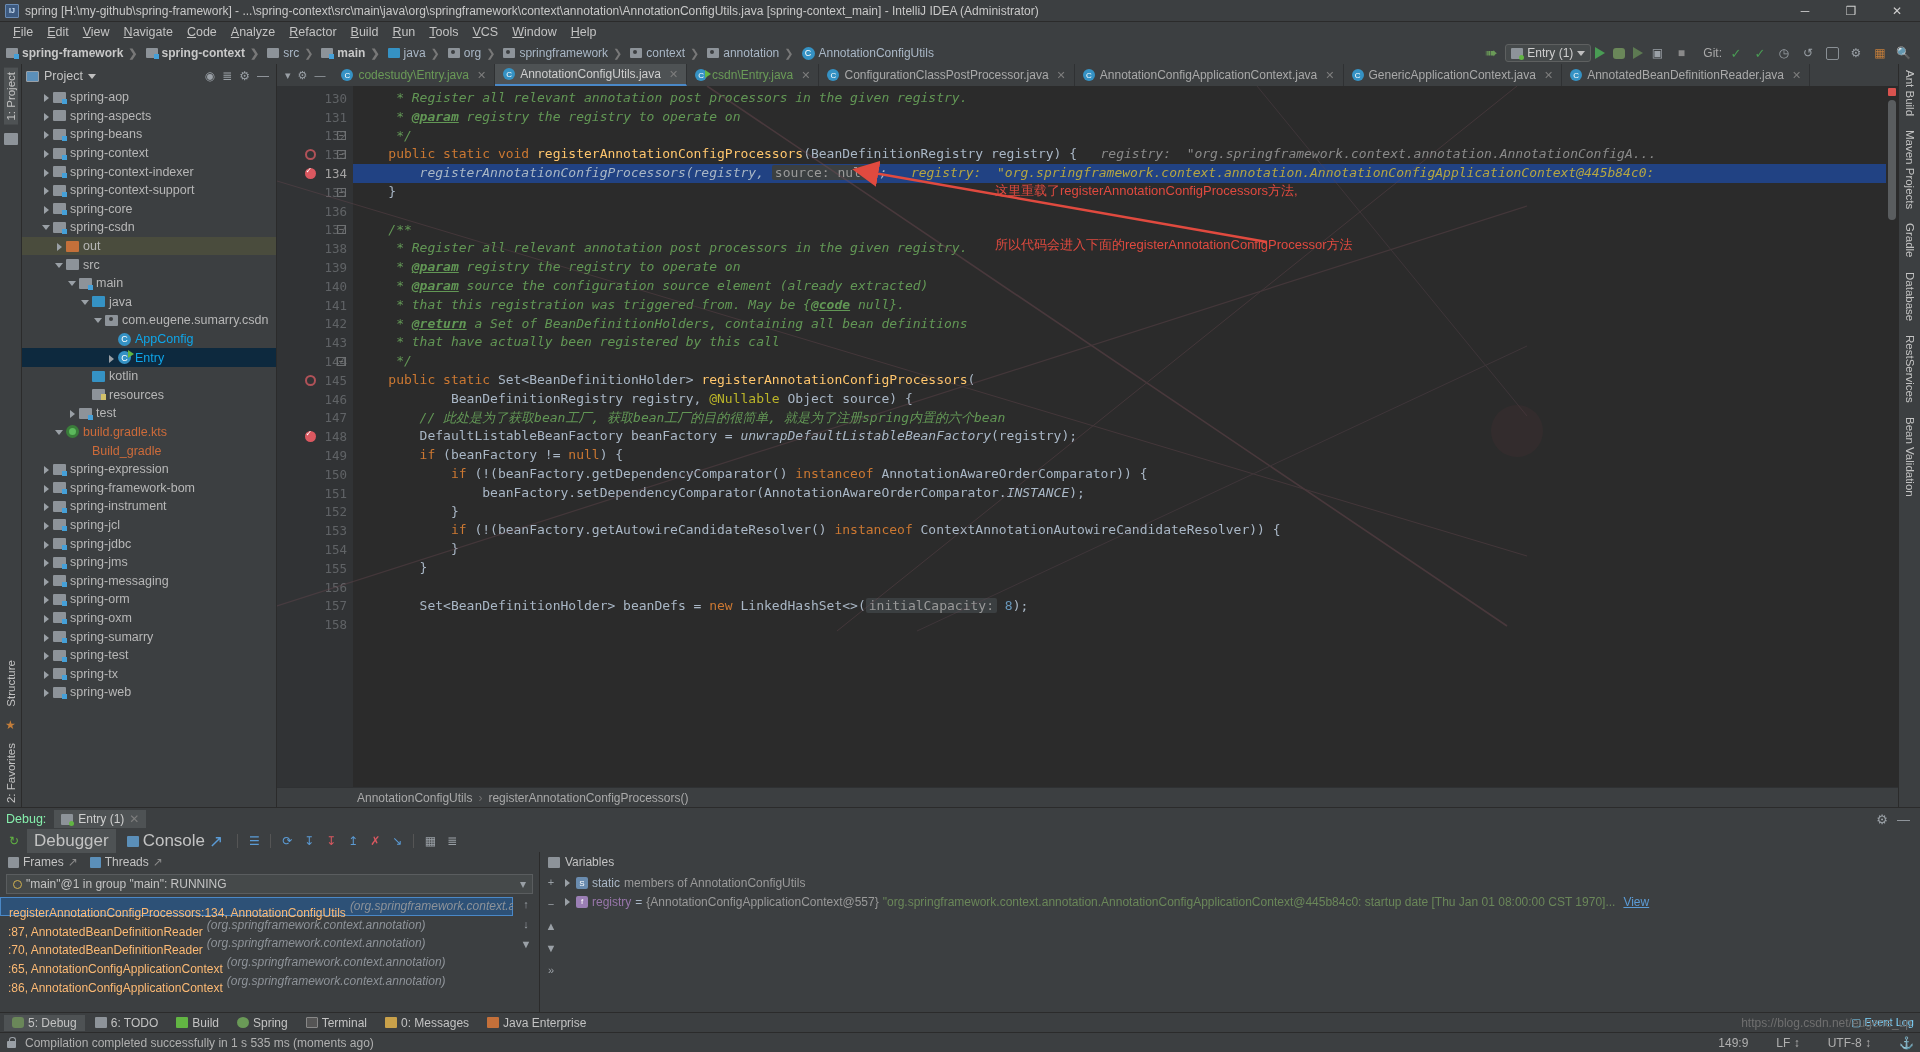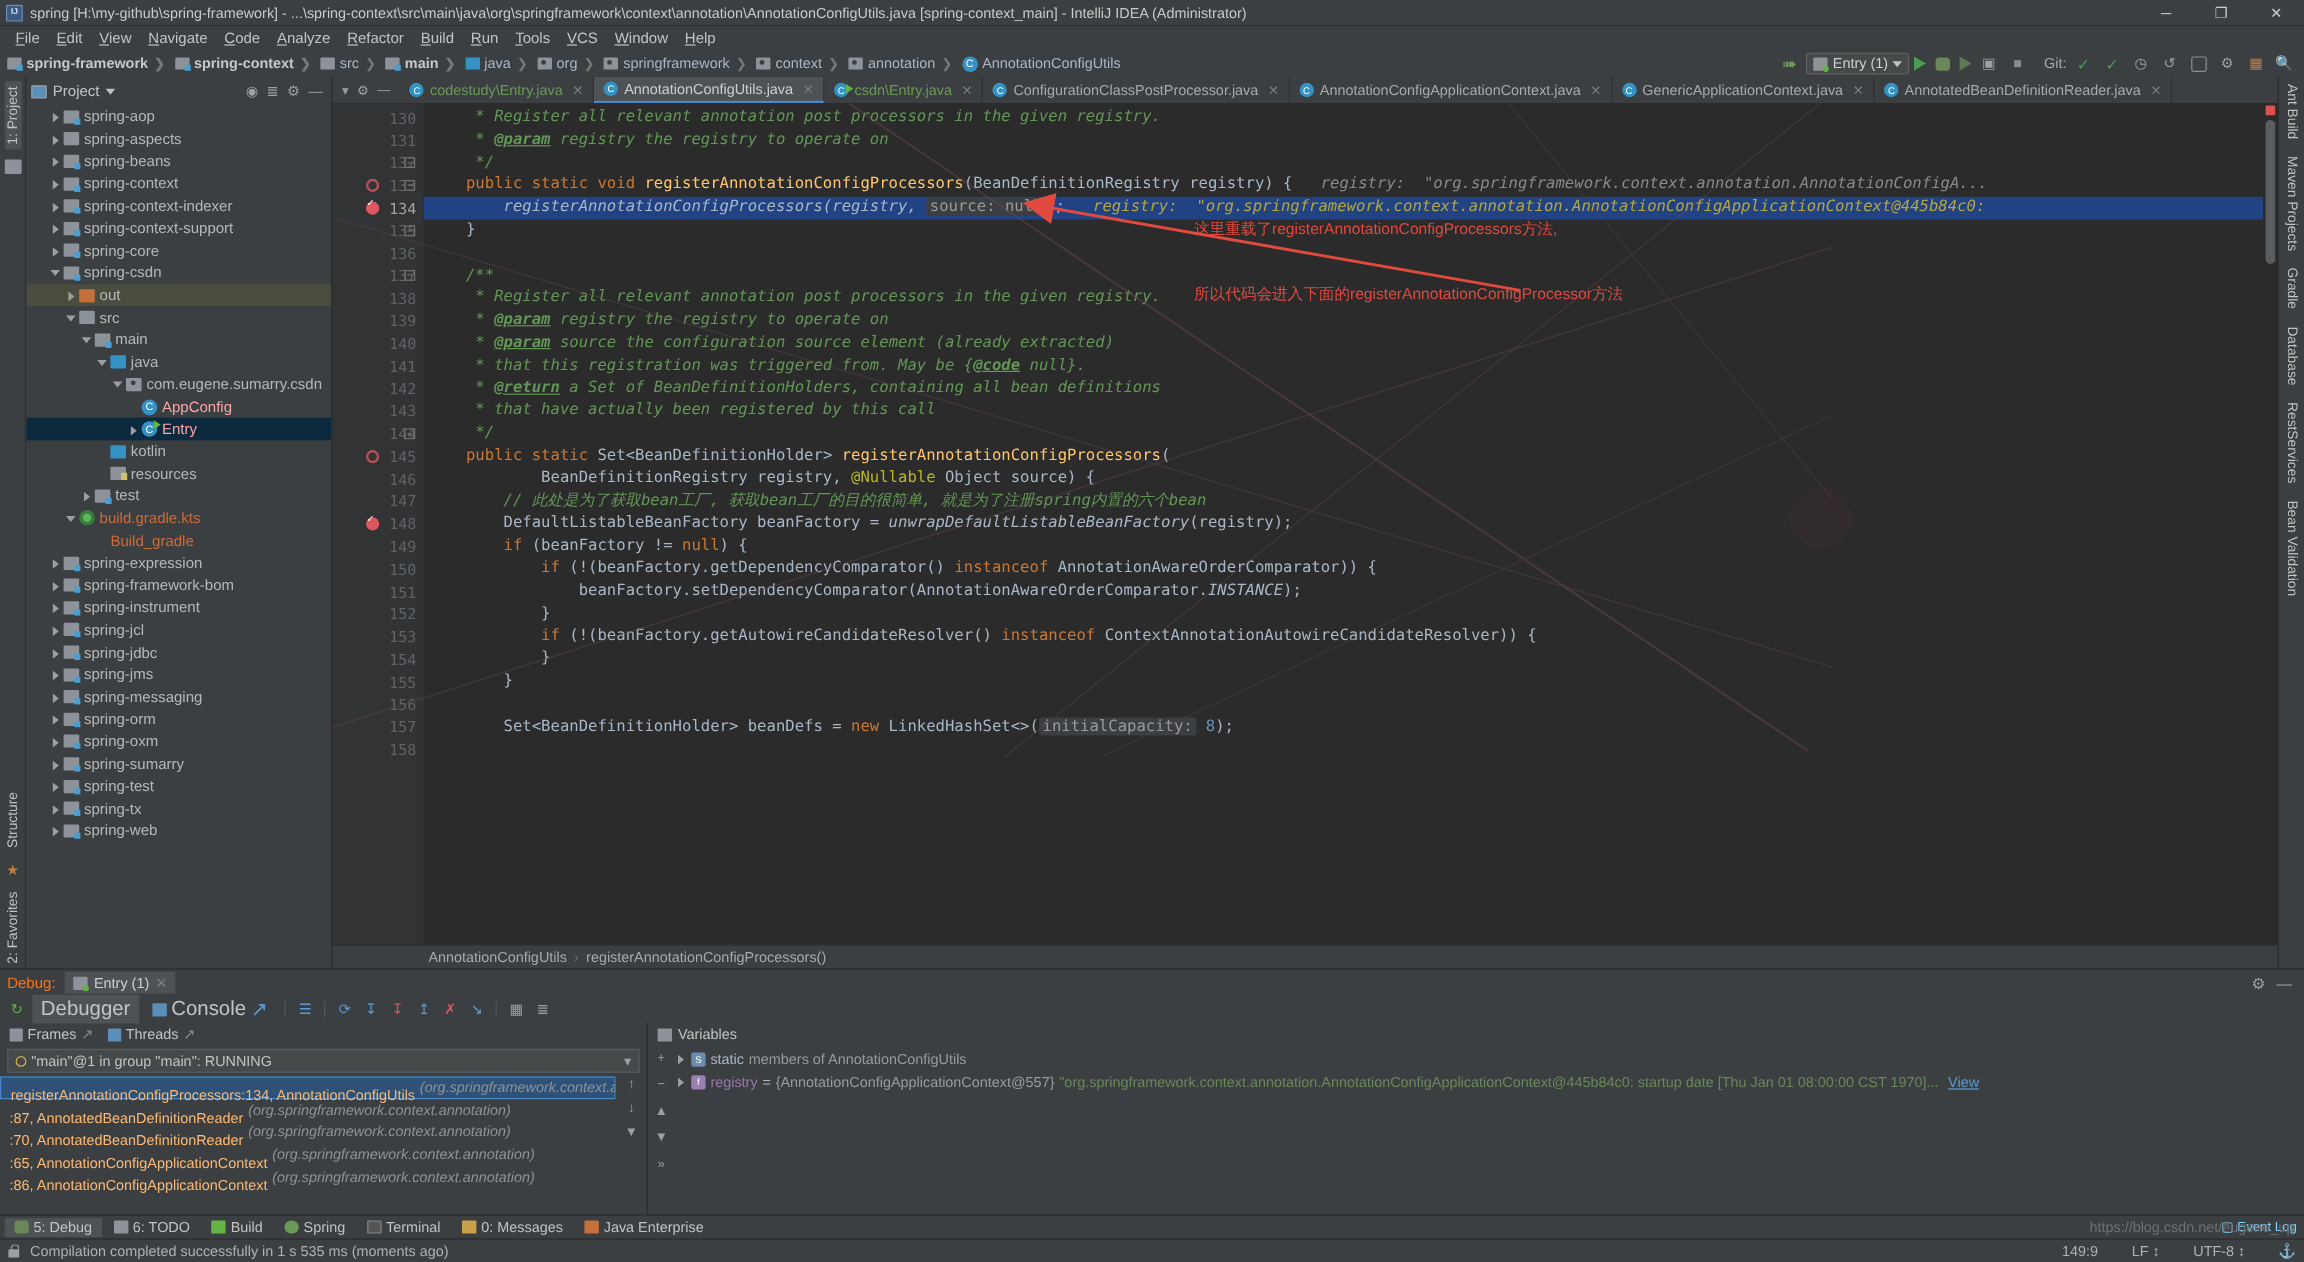--- a/index.html
+++ b/index.html
@@ -87,21 +87,21 @@
   .tree{flex:1 1 auto;overflow:hidden;position:relative;font-size:12.5px;}
   .trow{height:18.6px;display:flex;align-items:center;white-space:nowrap;padding-right:4px;}
   .trow.sel-green{background:#4a4c3d;}
   .trow.sel-blue{background:#0d293e;}
   .arr{width:10px;height:10px;margin-right:2px;flex:0 0 10px;position:relative;}
   .arr.r:after{content:"";position:absolute;left:3px;top:2px;border-top:4px solid transparent;
                border-bottom:4px solid transparent;border-left:5px solid #9aa0a6;}
   .arr.d:after{content:"";position:absolute;left:1px;top:3px;border-left:4px solid transparent;
                border-right:4px solid transparent;border-top:5px solid #9aa0a6;}
   .tlabel{color:#b7b7b7;}
-  .tlabel.green{color:#fca5a5;}
+  .tlabel.green{color:#0ea5e9;}
   .tlabel.orange{color:#cd6b3a;}
   .tfi{width:13px;height:11px;margin-right:4px;border-radius:1px;position:relative;flex:0 0 13px;}
   .tfi.mod{background:#8d9399;}
   .tfi.mod:after{content:"";position:absolute;right:-1px;bottom:-1px;width:5px;height:5px;background:#45a0d8;}
   .tfi.plain{background:#8d9399;}
   .tfi.blue{background:#3592c4;}
   .tfi.orange{background:#c4703a;}
   .tfi.res{background:#8d9399;}
   .tfi.res:after{content:"";position:absolute;right:-1px;bottom:0;width:5px;height:6px;background:#d3c26a;}
   .tfi.pkgic{background:#8d9399;}
@@ -160,21 +160,21 @@
   .scrthumb{position:absolute;right:2px;top:14px;width:8px;height:120px;background:#5a5d5f;border-radius:4px;}
 
   .breadcrumbs{height:20px;background:#3c3f41;display:flex;align-items:center;gap:6px;
                padding-left:80px;font-size:12px;color:#a9a9a9;flex:0 0 20px;border-top:1px solid #2f3133;}
   .breadcrumbs .sep{color:#6f6f6f;}
 
   
   .debugpanel{height:205px;flex:0 0 205px;background:#3c3f41;display:flex;flex-direction:column;
               border-top:1px solid #2b2b2b;}
   .dp-head{height:22px;display:flex;align-items:center;gap:8px;padding:0 6px;flex:0 0 22px;}
-  .dp-head .lbl{font-size:12.5px;color:#f97316;}
+  .dp-head .lbl{font-size:12.5px;color:#86efac;}
   .dp-tab{display:flex;align-items:center;gap:5px;background:#4e5254;padding:2px 7px;font-size:12px;color:#cfcfcf;}
   .dp-tab .ent-ico{width:12px;height:11px;background:#8d9399;border-radius:1px;position:relative;}
   .dp-tab .ent-ico:after{content:"";position:absolute;right:-1px;bottom:-1px;width:5px;height:5px;background:#62b543;border-radius:50%;}
   .dp-head-r{margin-left:auto;display:flex;gap:9px;align-items:center;color:#9aa0a6;font-size:13px;padding-right:4px;}
   .dp-toolbar{height:22px;display:flex;align-items:center;gap:4px;padding:0 5px;flex:0 0 22px;}
   .dbtab{padding:2px 7px;font-size:17px;color:#c3c3c3;display:flex;align-items:center;gap:4px;}
   .dbtab.sel{background:#4e5254;}
   .dbtab .ci{width:12px;height:11px;background:#5b8fb9;border-radius:1px;}
   .dtico{width:18px;height:18px;display:flex;align-items:center;justify-content:center;font-size:12px;color:#9aa0a6;}
   .dsep{width:1px;height:14px;background:#555;margin:0 3px;}

